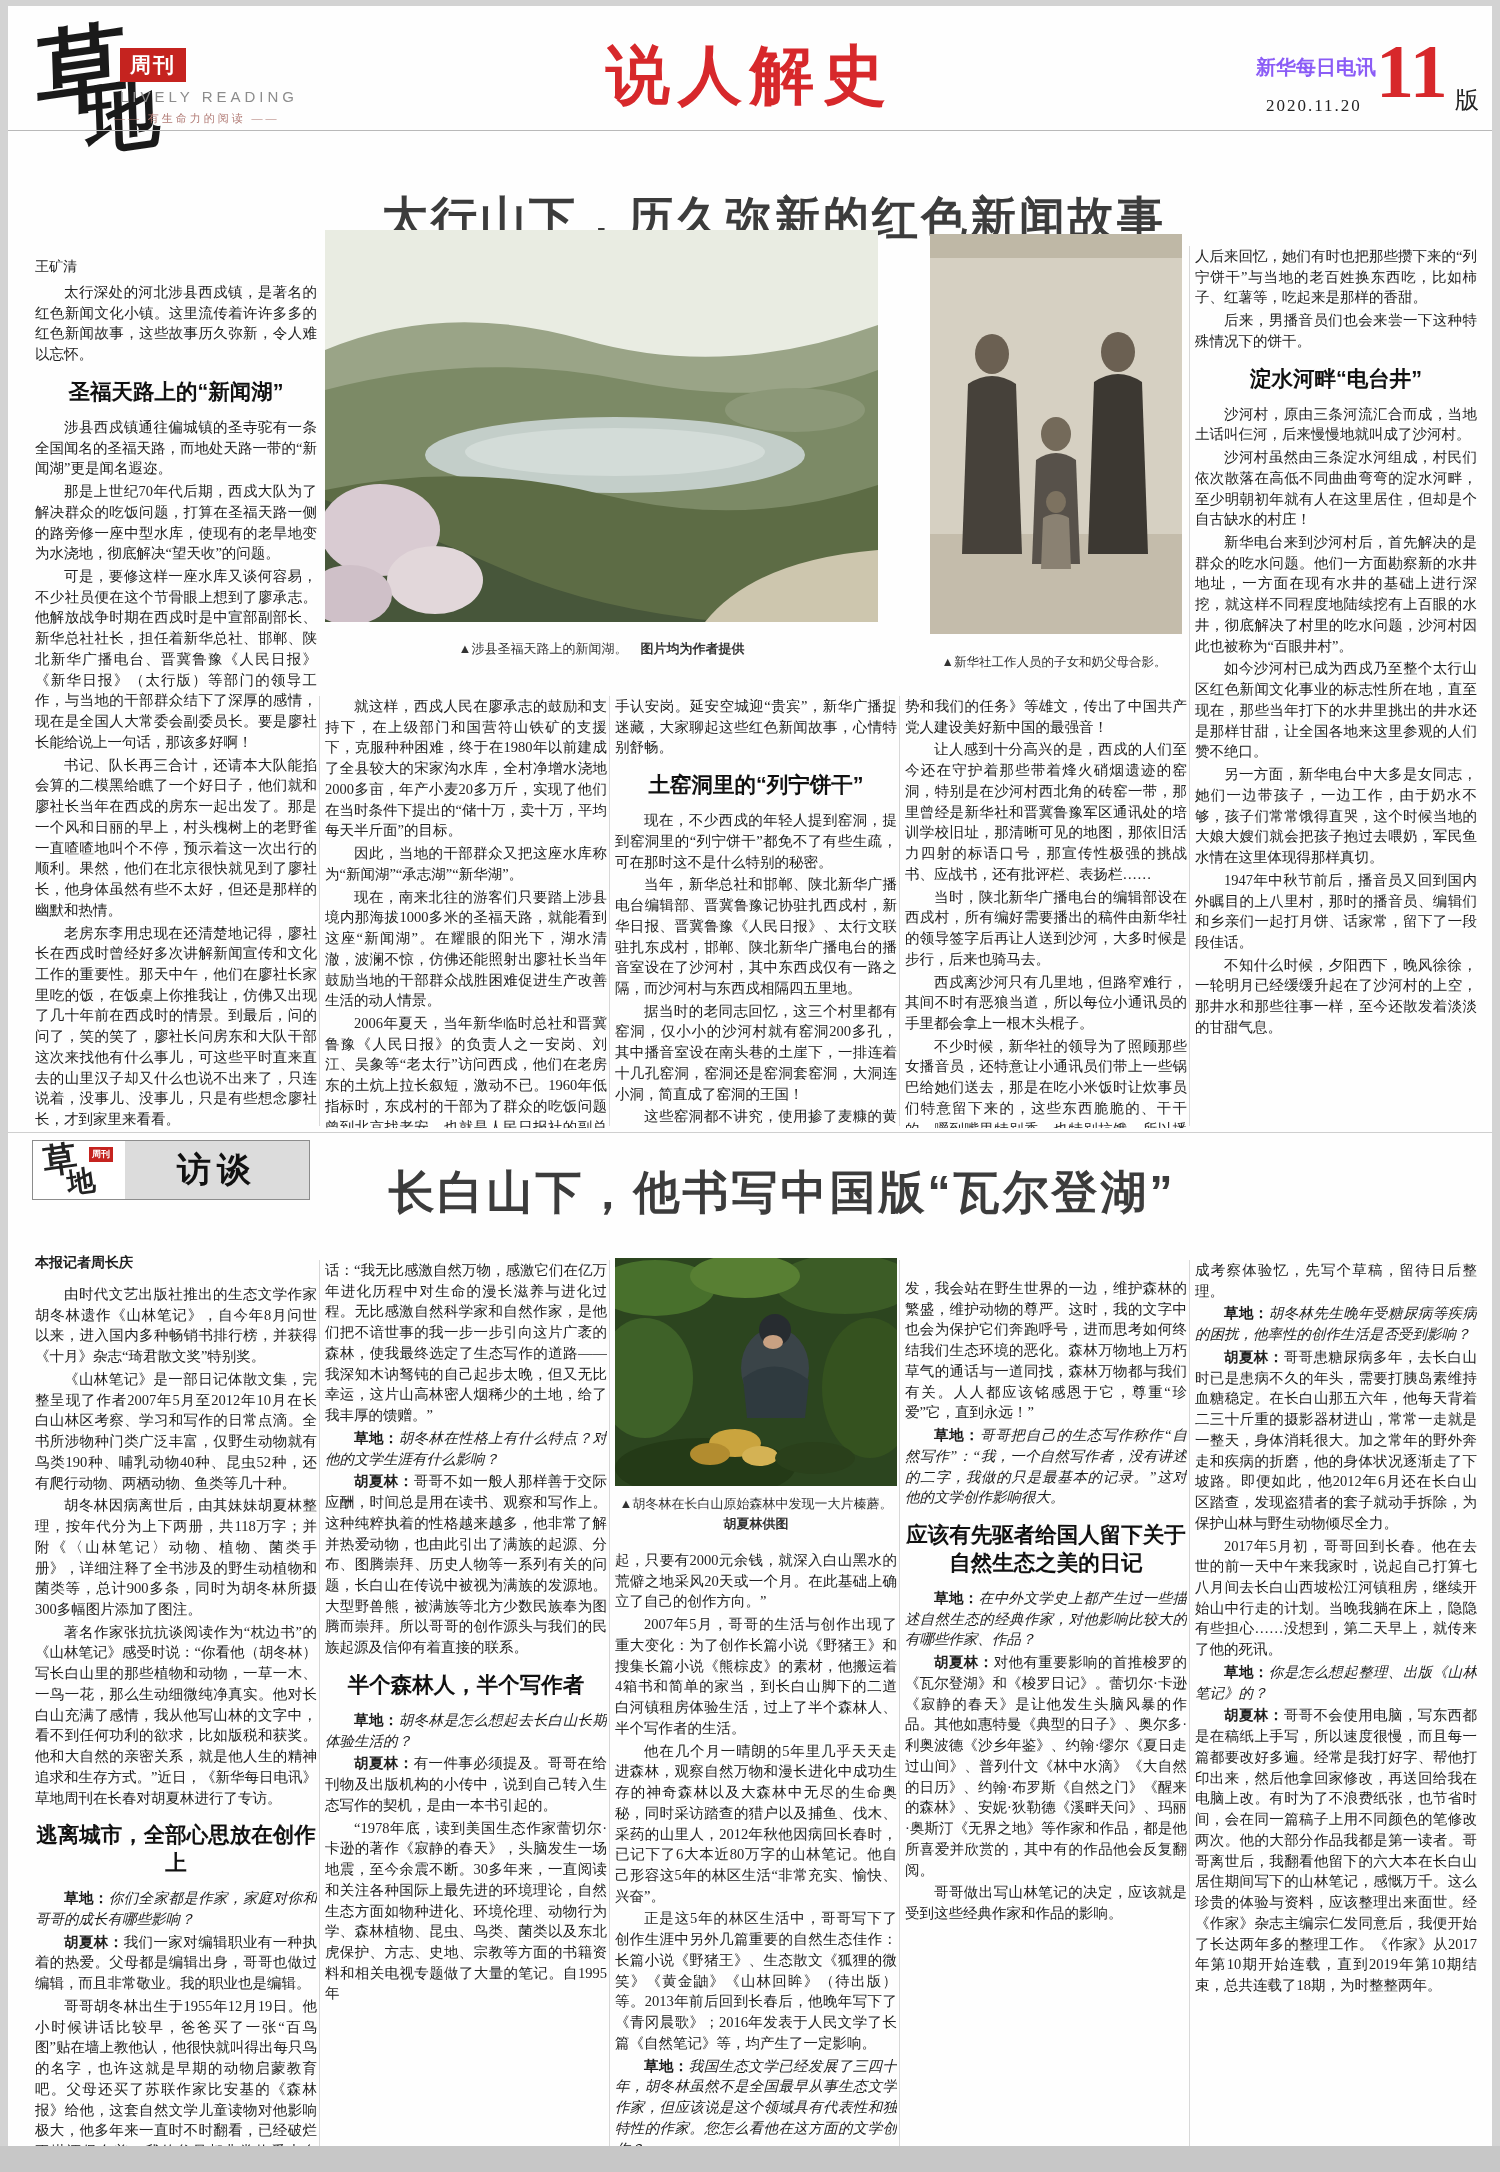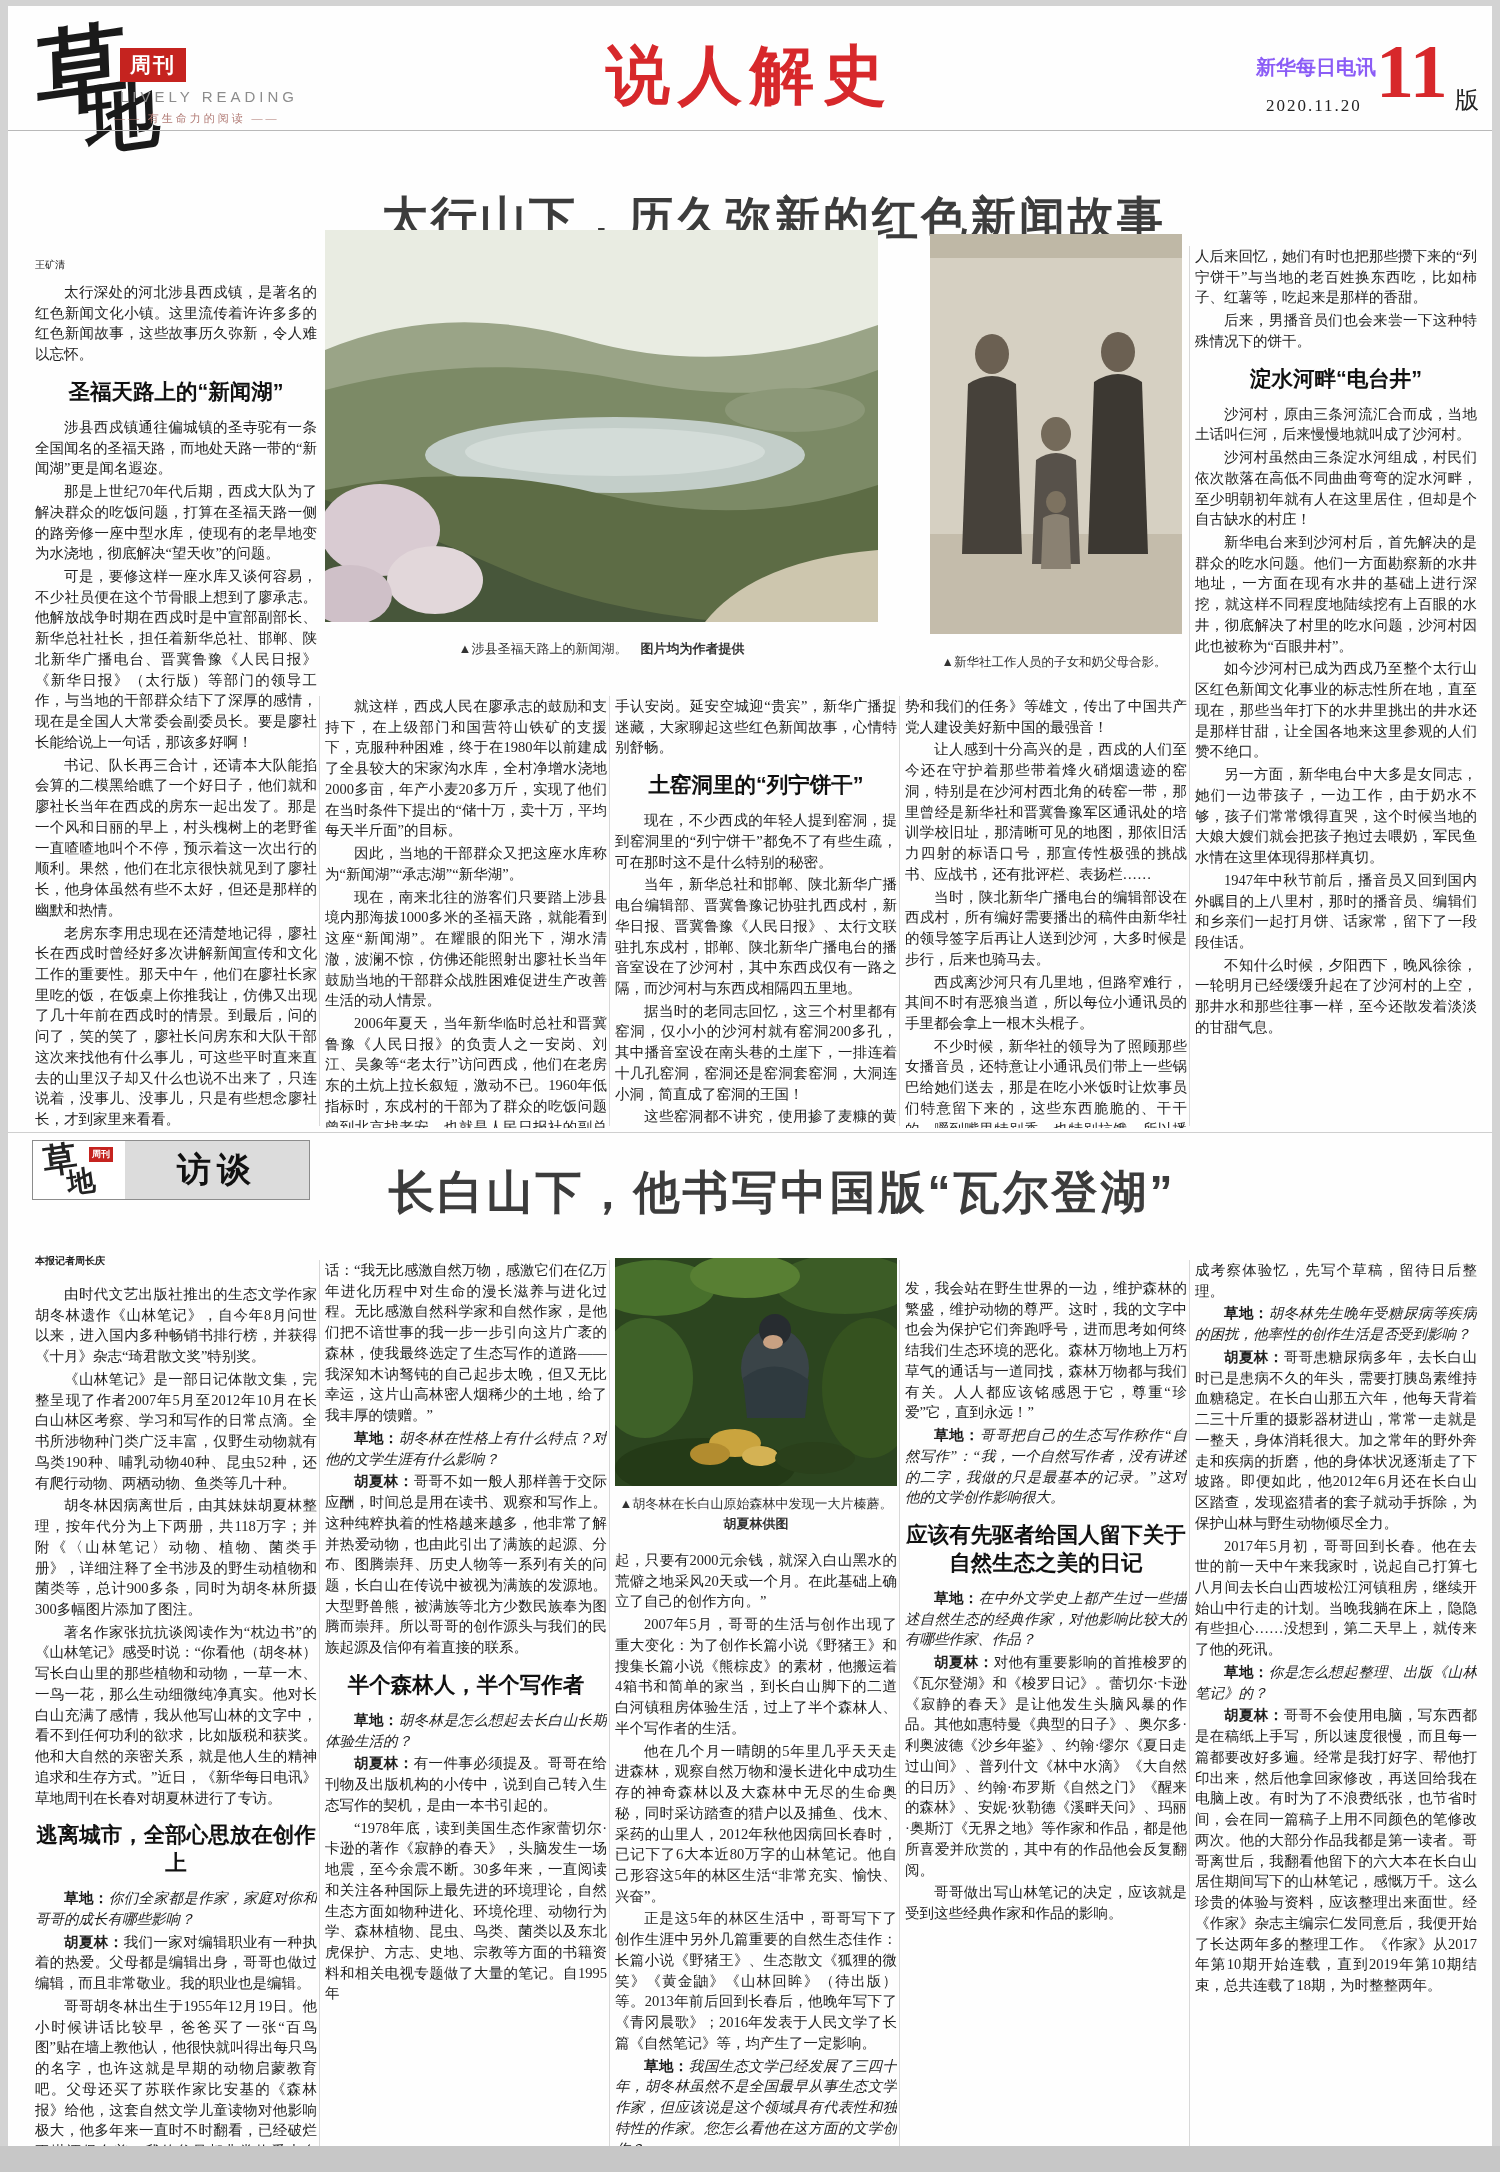--- a/index.html
+++ b/index.html
@@ -26,21 +26,21 @@
   .paper-date{position:absolute;left:1258px;top:90px;font-size:17px;color:#222;letter-spacing:2px;}
   .page-no{position:absolute;left:1368px;top:22px;font-size:76px;font-weight:bold;color:#d7282b;
            font-family:Liberation Serif, serif;}
   .page-ban{position:absolute;left:1447px;top:78px;font-size:24px;color:#222;}
   .head-rule{position:absolute;left:0;top:124px;width:1484px;height:1px;background:#b9b9b9;}
 
   
   .headline{position:absolute;margin:0;width:100%;text-align:center;
             font-family:"Liberation Sans","DejaVu Sans",sans-serif;font-weight:bold;
             color:#3c3c3c;font-size:46px;letter-spacing:3px;padding-left:24px;}
-  .byline{position:absolute;font-size:10px;color:#222;}
+  .byline{position:absolute;font-size:14px;color:#222;}
   .ncol{position:absolute;width:282px;overflow:hidden;font-size:14.5px;line-height:1.43;
         text-align:justify;}
   .ncol p{margin:0 0 2px 0;}
   .blk-p{text-indent:2em;}
   .blk-cont{text-indent:0;}
   .blk-sub{font-family:"Liberation Sans","DejaVu Sans",sans-serif;font-weight:bold;
            font-size:21.5px;text-align:center;text-indent:0;margin:14px 0 10px 0 !important;
            line-height:1.3;color:#111;}
   .blk-q{font-style:italic;text-indent:2em;color:#1b1b1b;}
   .blk-q b{font-style:normal;font-family:"Liberation Sans",sans-serif;}

